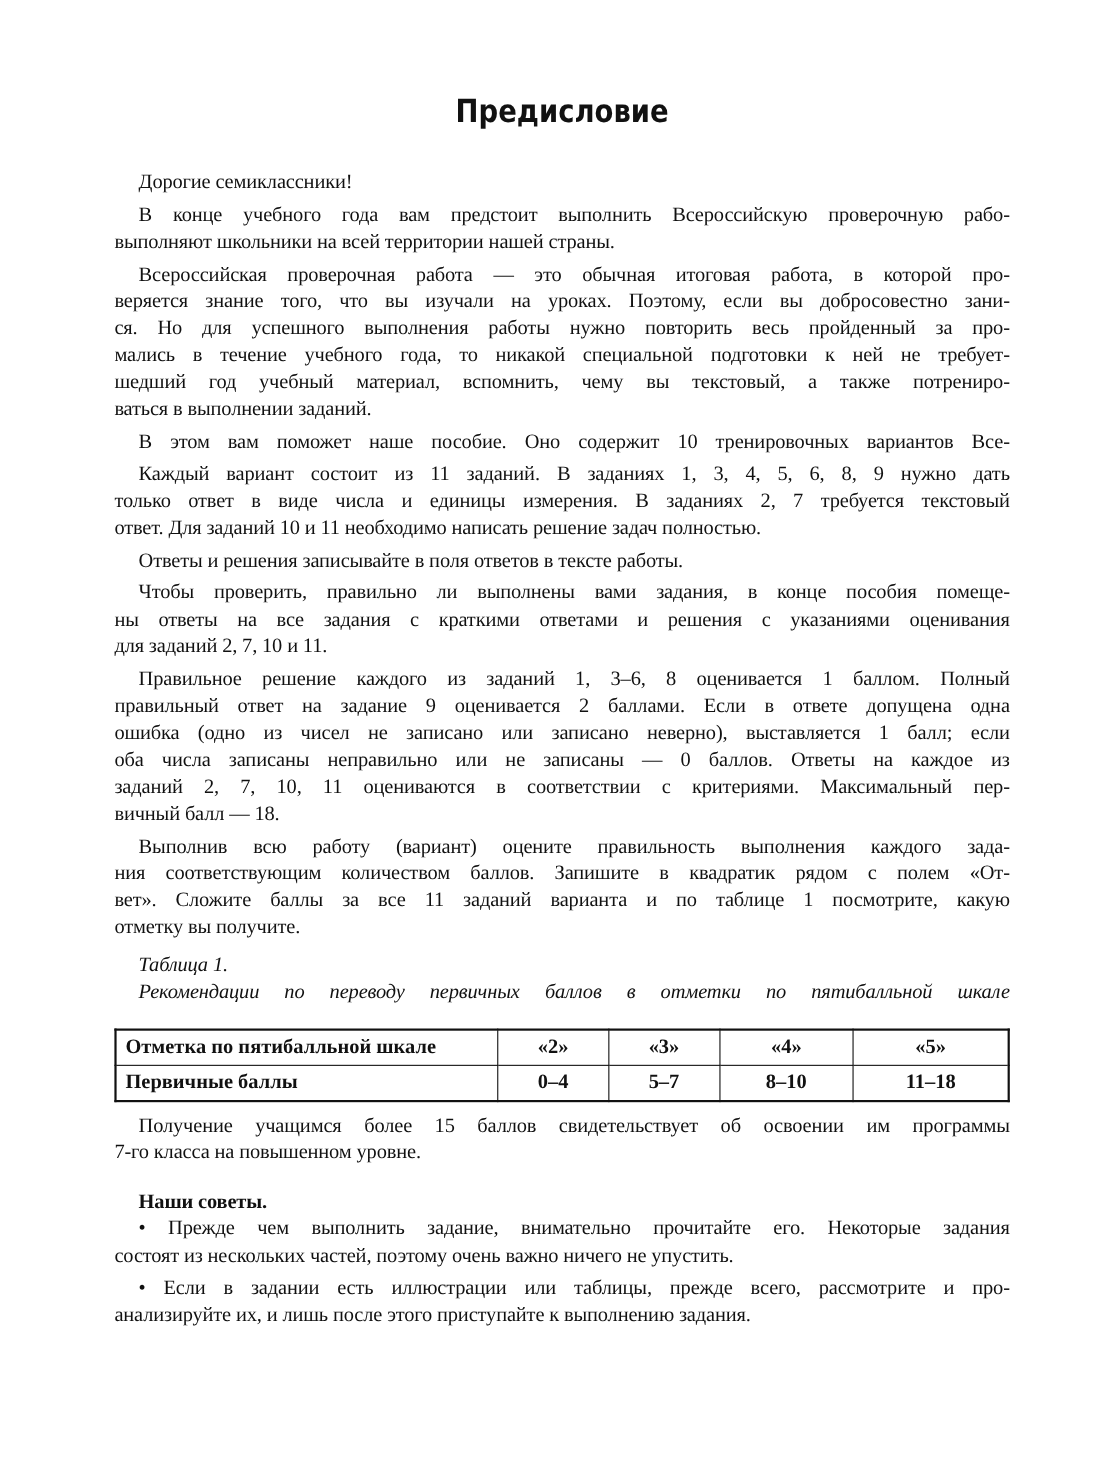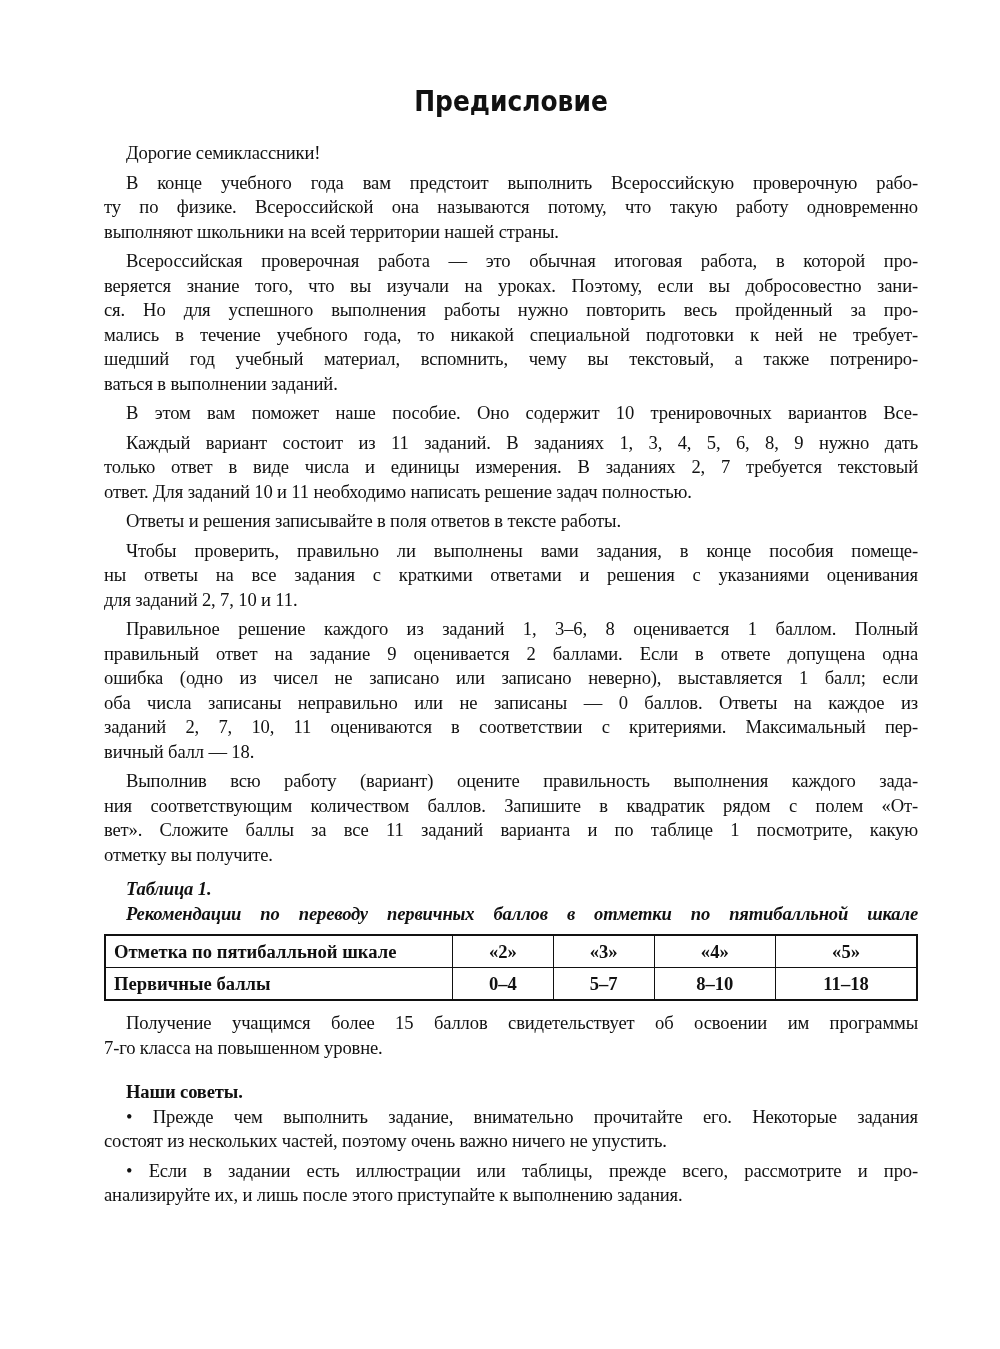--- a/index.html
+++ b/index.html
@@ -30,21 +30,21 @@
       font-family: "DejaVu Sans", "Liberation Sans", sans-serif;
       font-weight: bold;
       font-size: 29px;
       letter-spacing: 0px;
       transform: scaleX(0.86);
       transform-origin: center;
       color: #111;
     }
     .body-text {
       position: absolute;
-      top: 141px;
+      top: 154px;
       left: 0;
       width: 814px;
     }
     .line {
       display: block;
       font-size: 18.6px;
       line-height: 24.5px;
       height: 24.5px;
       white-space: nowrap;
       text-align: justify;
@@ -55,27 +55,26 @@
       text-align-last: left;
     }
     .line.indent {
       padding-left: 22px;
     }
     .para-gap {
       height: 5px;
     }
     .caption {
       font-style: italic;
-      font-weight: bold;
     }
     .bold {
       font-weight: bold;
     }
     table.grades {
-      margin-top: 8px;
+      margin-top: 20px;
       border-collapse: collapse;
       width: 814px;
       border: 2.5px solid #111;
       font-size: 18.6px;
     }
     table.grades td {
       border: 1.5px solid #111;
       height: 31px;
       padding: 0 8px;
       text-align: center;
@@ -100,21 +99,20 @@
   <div class="title">Предисловие</div>
 
   <div class="body-text">
     <div id="paragraphs">
         <div>
           <span class="line indent last">Дорогие семиклассники!</span>
         </div>
         <div class="para-gap"></div>
         <div>
           <span class="line indent">В конце учебного года вам предстоит выполнить Всероссийскую прове­рочную рабо-</span>
-          <span class="line">ту по физике. Всероссийской она называются потому, что такую работу одновременно</span>
           <span class="line last">выполняют школьники на всей территории нашей страны.</span>
         </div>
         <div class="para-gap"></div>
         <div>
           <span class="line indent">Всероссийская проверочная работа — это обычная итоговая работа, в которой про-</span>
           <span class="line">веряется знание того, что вы изучали на уроках. Поэтому, если вы добросовестно зани-</span>
           <span class="line">ся. Но для успешного выполнения работы нужно повторить весь пройденный за про-</span>
           <span class="line">мались в течение учебного года, то никакой специальной подготовки к ней не требует-</span>
           <span class="line">шедший год учебный материал, вспомнить, чему вы текстовый, а также потрениро-</span>
           <span class="line last">ваться в выполнении заданий.</span>

